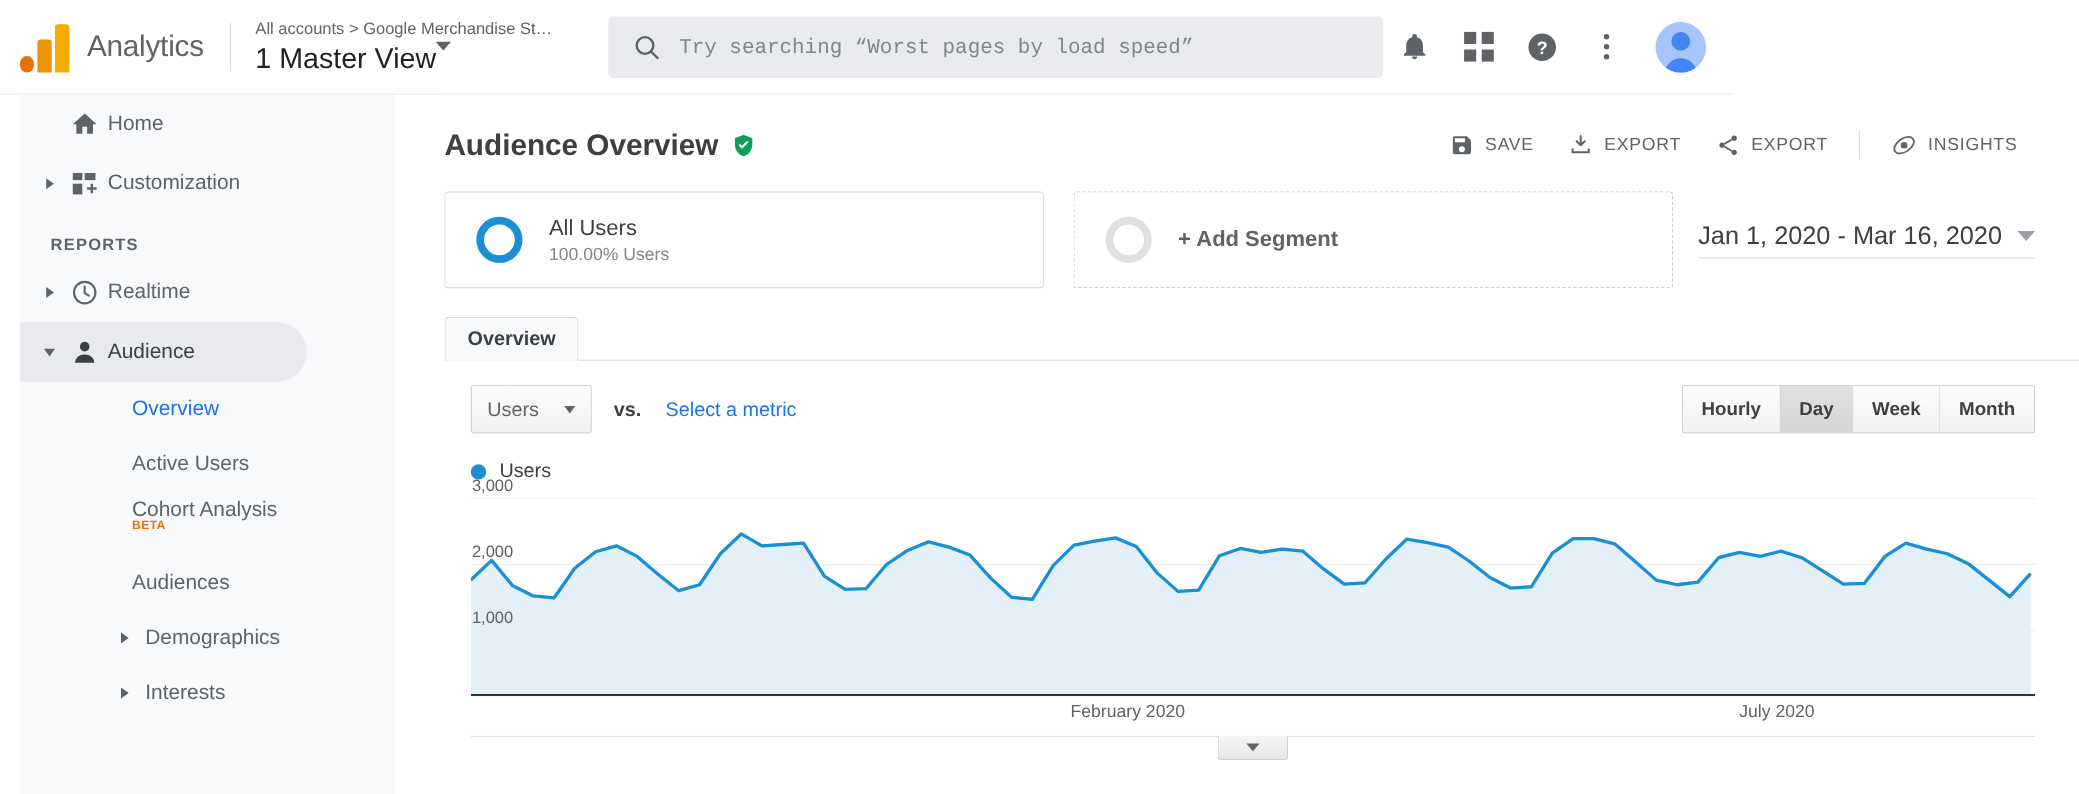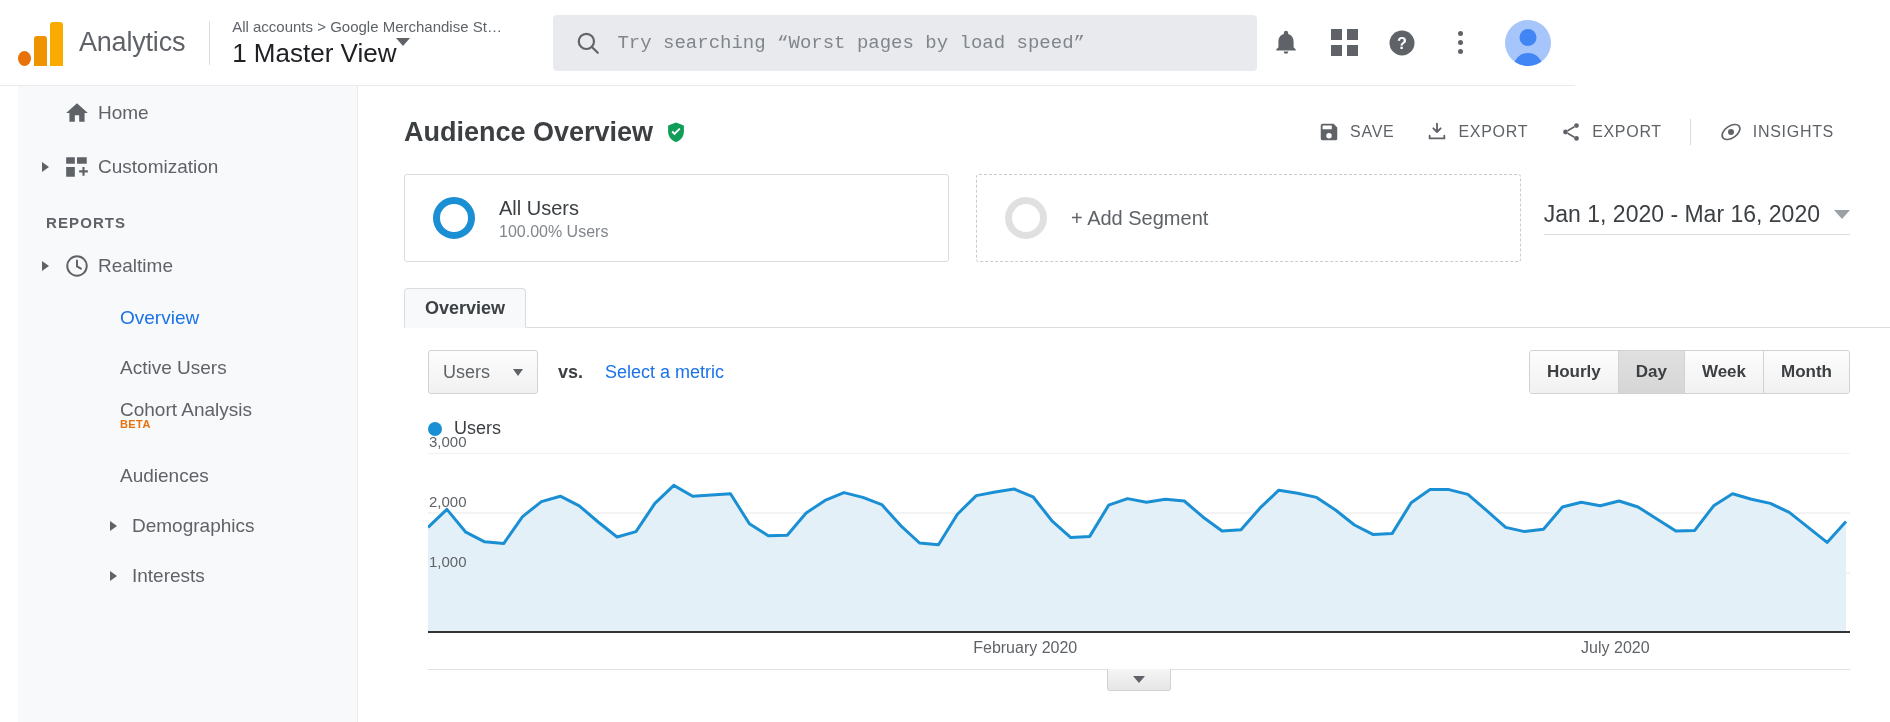--- a/index.html
+++ b/index.html
@@ -124,21 +124,21 @@
     cursor: pointer; color: #5f6368;
   }
   .act-label { font-size: 16px; letter-spacing: 0.7px; color: #5f6368; }
   .act-sep { width: 1px; height: 26px; background: #dadce0; margin: 0 12px; }
 
   .seg-row { display: flex; align-items: center; padding: 22px 40px 0 0; }
   .seg-card {
     width: 545px; height: 88px; border: 1px solid #dadce0; border-radius: 3px;
     display: flex; align-items: center; padding-left: 28px; background: #fff;
   }
-  .seg-card.dashed { border: 1px dashed #c8ccd0; margin-left: 27px; }
+  .seg-card.dashed { border: 1px dashed #c8ccd0; margin-left: 27px; font-weight: bold; }
   .ring { width: 42px; height: 42px; border-radius: 50%; border: 7px solid #1a8fd4; flex: 0 0 42px; }
   .ring.gray { border-color: #e0e0e0; }
   .seg-text { margin-left: 24px; }
   .seg-title { font-size: 20px; color: #3c4043; line-height: 26px; }
   .seg-sub { font-size: 16px; color: #80868b; margin-top: 2px; }
   .seg-add { font-size: 20px; color: #5f6368; margin-left: 24px; }
   .date-range {
     margin-left: auto; display: flex; align-items: center; gap: 14px;
     border-bottom: 1px solid #dadce0; padding-bottom: 6px; cursor: pointer;
   }
@@ -299,20 +299,32 @@
       </span>
     <span class="nav-ico">
       <svg width="26" height="26" viewBox="0 0 24 24">
         <circle cx="12" cy="12" r="9" fill="none" stroke="#5f6368" stroke-width="1.8"></circle>
         <path d="M12 7v5.4l3.6 2.1" fill="none" stroke="#5f6368" stroke-width="1.8" stroke-linecap="round"></path>
       </svg>
     </span>
     <span class="nav-label">Realtime</span>
   </div>
 
+  <div class="nav-item pill-sel">
+    <span class="expander">
+        <i class="tri-down"></i>
+      </span>
+    <span class="nav-ico">
+      <svg width="26" height="26" viewBox="0 0 24 24">
+        <circle cx="12" cy="7.5" r="4" fill="#3c4043"></circle>
+        <path d="M4 21c0-4.4 3.6-7 8-7s8 2.6 8 7z" fill="#3c4043"></path>
+      </svg>
+    </span>
+    <span class="nav-label">Audience</span>
+  </div>
 
   <div class="sub-item sub-sel">
     <span class="sub-label">Overview</span>
   </div>
 
   <div class="sub-item">
     <span class="sub-label">Active Users</span>
   </div>
 
 

